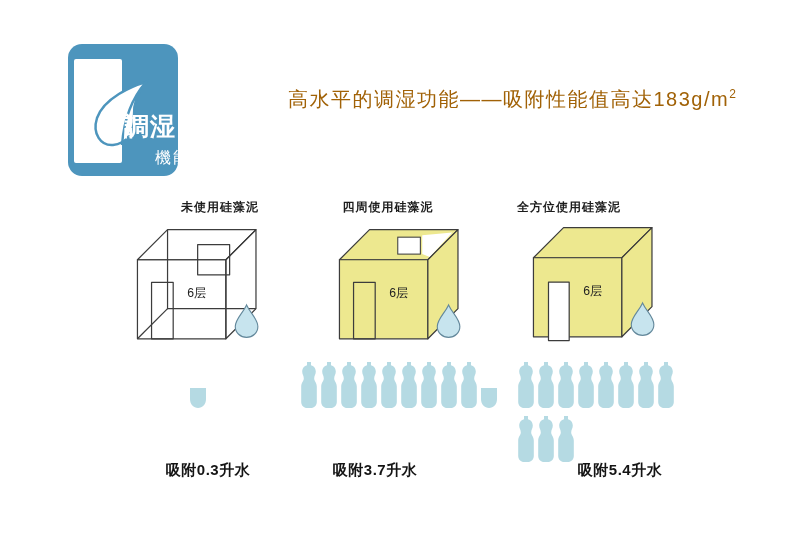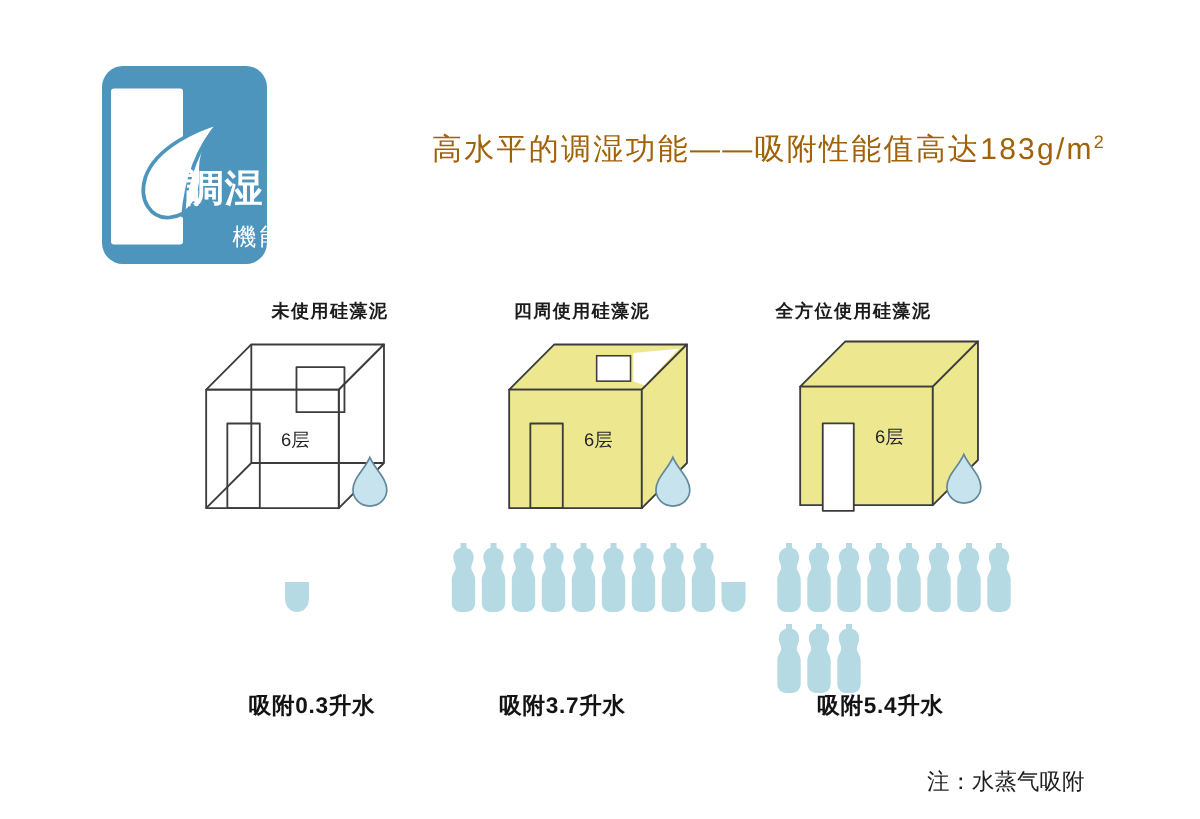--- a/index.html
+++ b/index.html
@@ -39,21 +39,21 @@
   
   .bottle-area{position:absolute;top:362px;}
   .a1{left:189px;} .a2{left:300px;} .a3{left:517px;}
   .bottle-row{display:flex;align-items:flex-end;gap:2px;height:46px;margin-bottom:8px;}
   .bottle{display:block;}
   .bottle-shape{fill:var(--bottle-blue);}
 
   
   .absorb-label{position:absolute;top:461px;transform:translateX(-50%);font-size:15px;font-weight:600;
                 color:#141414;letter-spacing:0.5px;white-space:nowrap;}
-  .l1{left:208px;} .l2{left:375px;text-align:center;} .l3{left:587px;text-align:center;}
+  .l1{left:208px;} .l2{left:375px;text-align:center;} .l3{left:620px;text-align:center;}
 
   
   .note{position:absolute;left:618px;top:512px;font-family:"Liberation Serif","DejaVu Serif",serif;
         font-size:15px;color:#1E1E1E;white-space:nowrap;}
 </style>
 </head>
 <body>
 
 <div class="page" style="--logo-blue: #4D95BD; --house-yellow: #EDE88F; --outline: #3C3C3C; --bottle-blue: #B5DAE3; --drop-fill: #C7E4EE; --drop-stroke: #63889B;">
 
@@ -193,15 +193,14 @@
         <svg viewBox="0 0 18 46" class="bottle" style="width: 18px; height: 46px;">
           <use href="#bottleFull"></use>
         </svg>
       </div>
     </div>
 
   <div class="absorb-label l1">吸附0.3升水</div>
   <div class="absorb-label l2">吸附3.7升水</div>
   <div class="absorb-label l3">吸附5.4升水</div>
 
-  <div class="note">注：水蒸气吸附</div>
 
 </div>
 
 </body></html>

